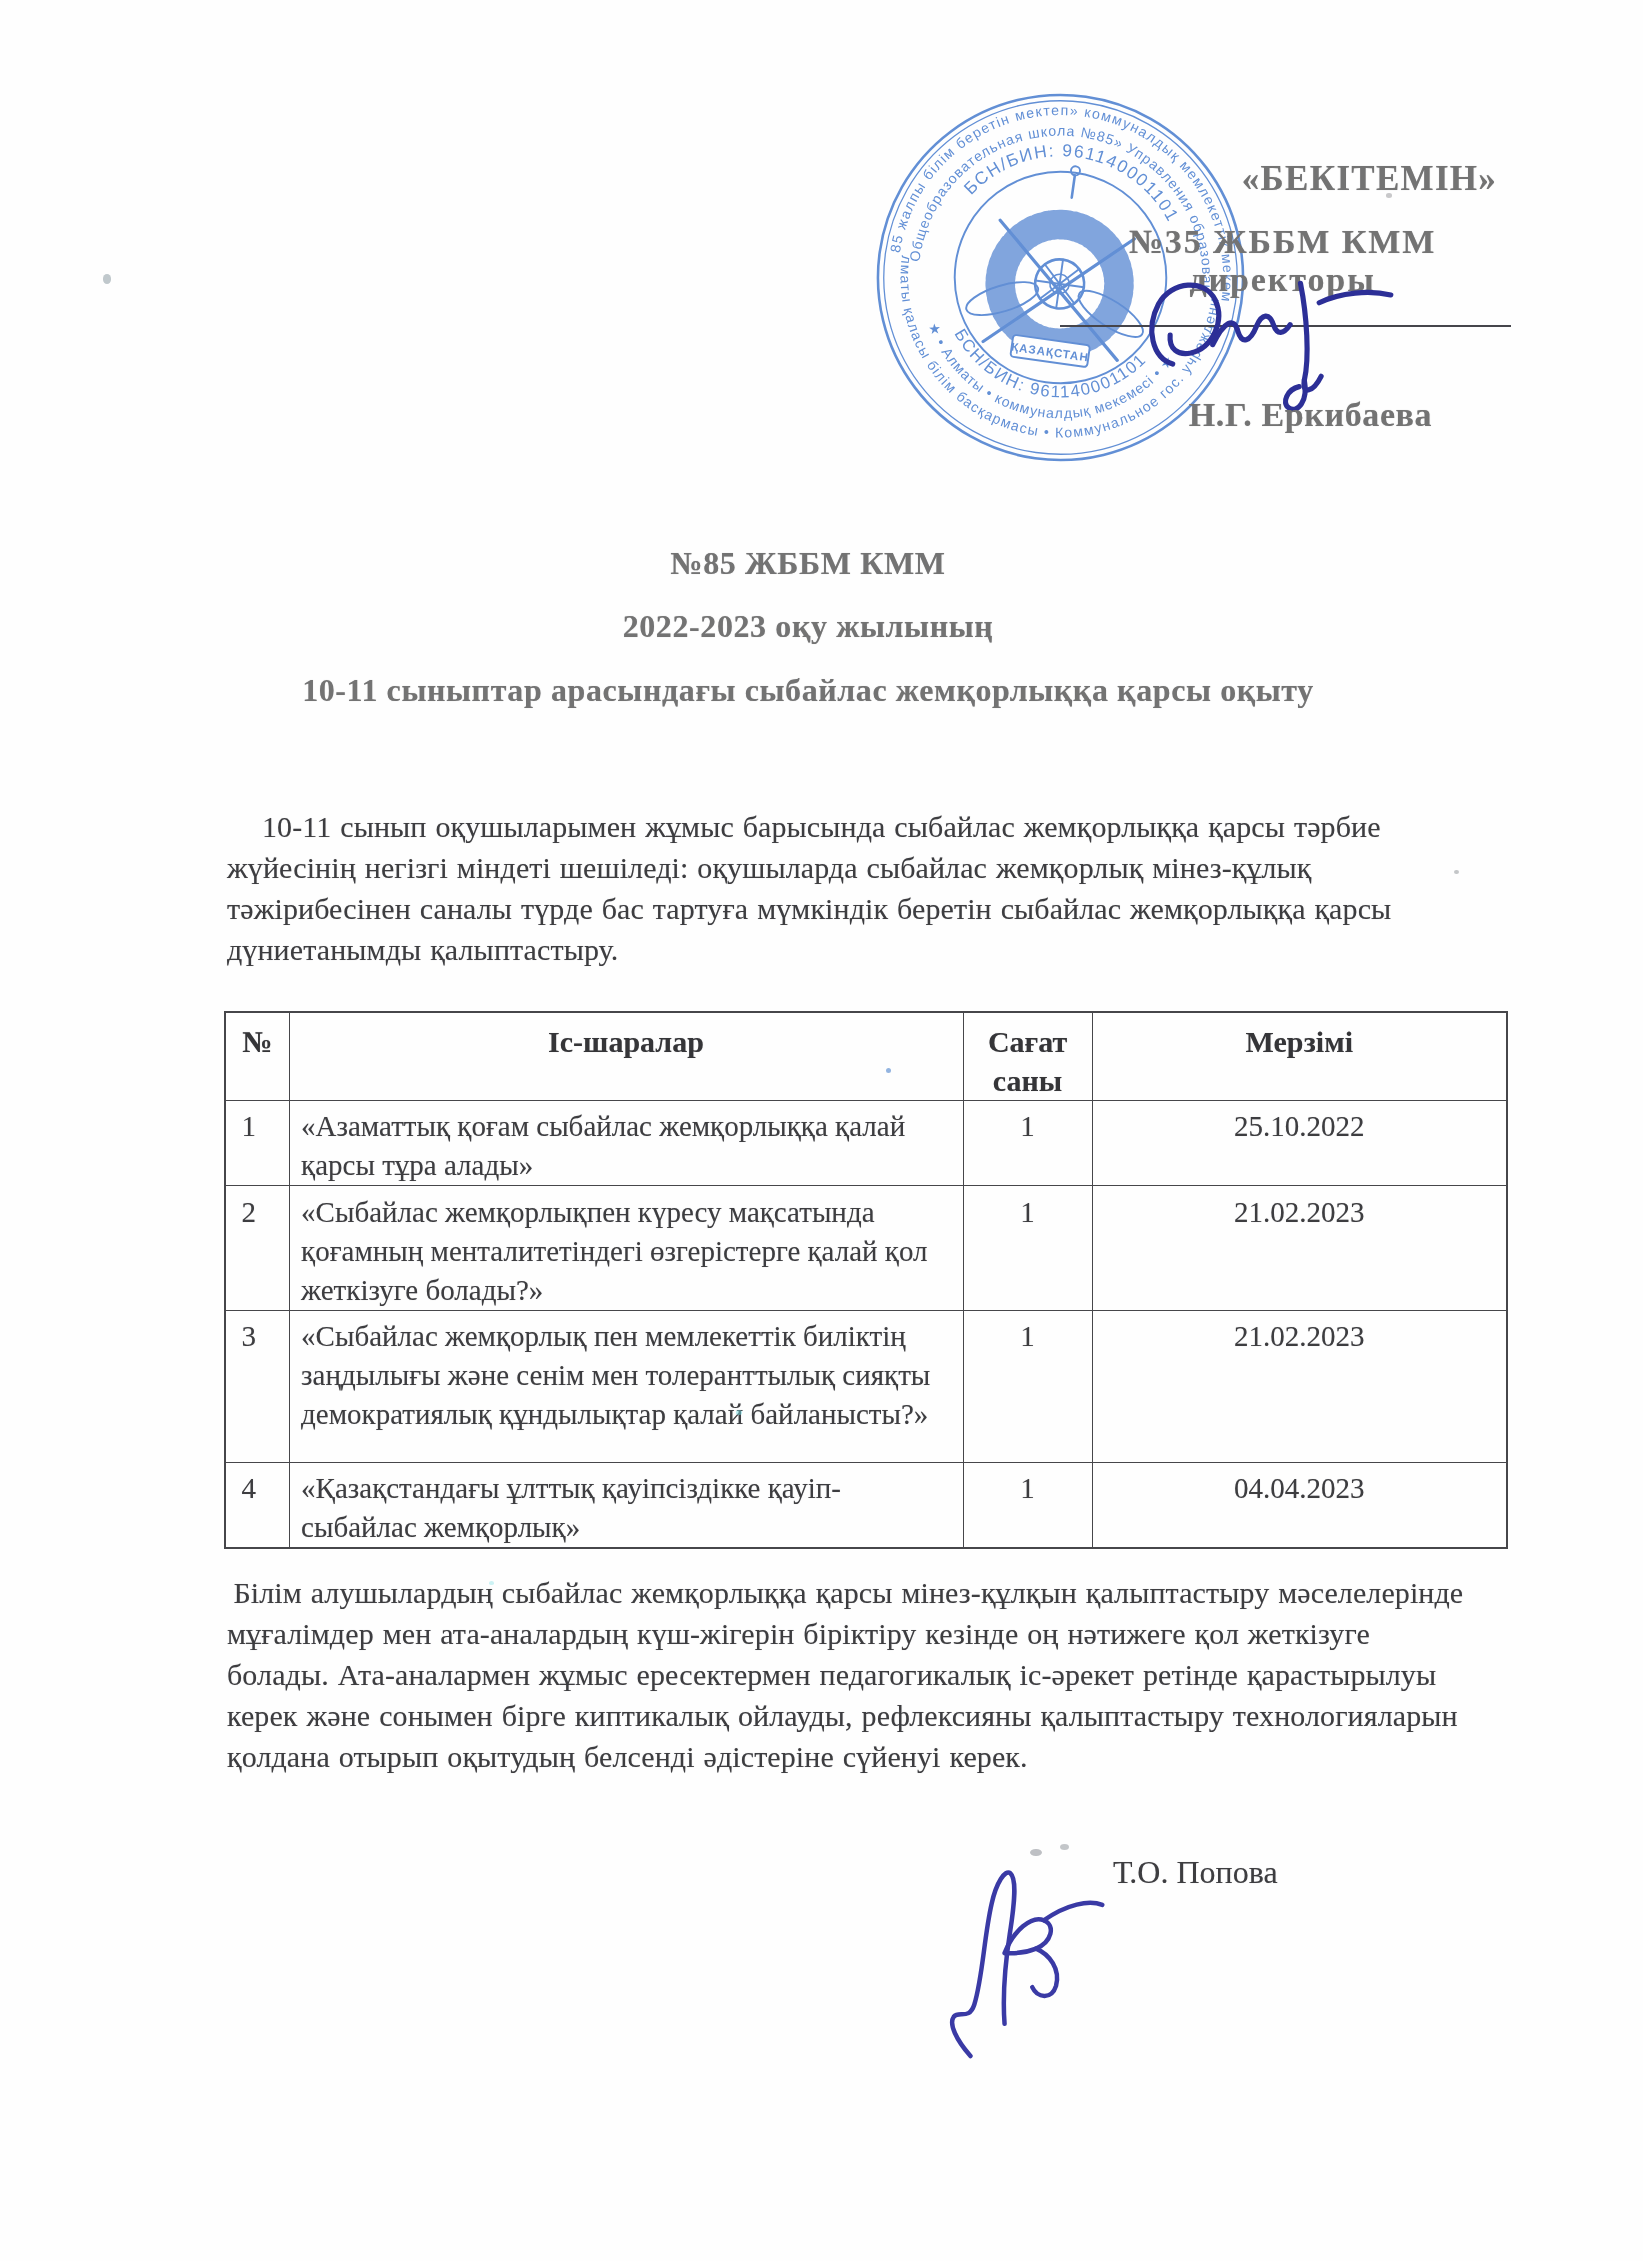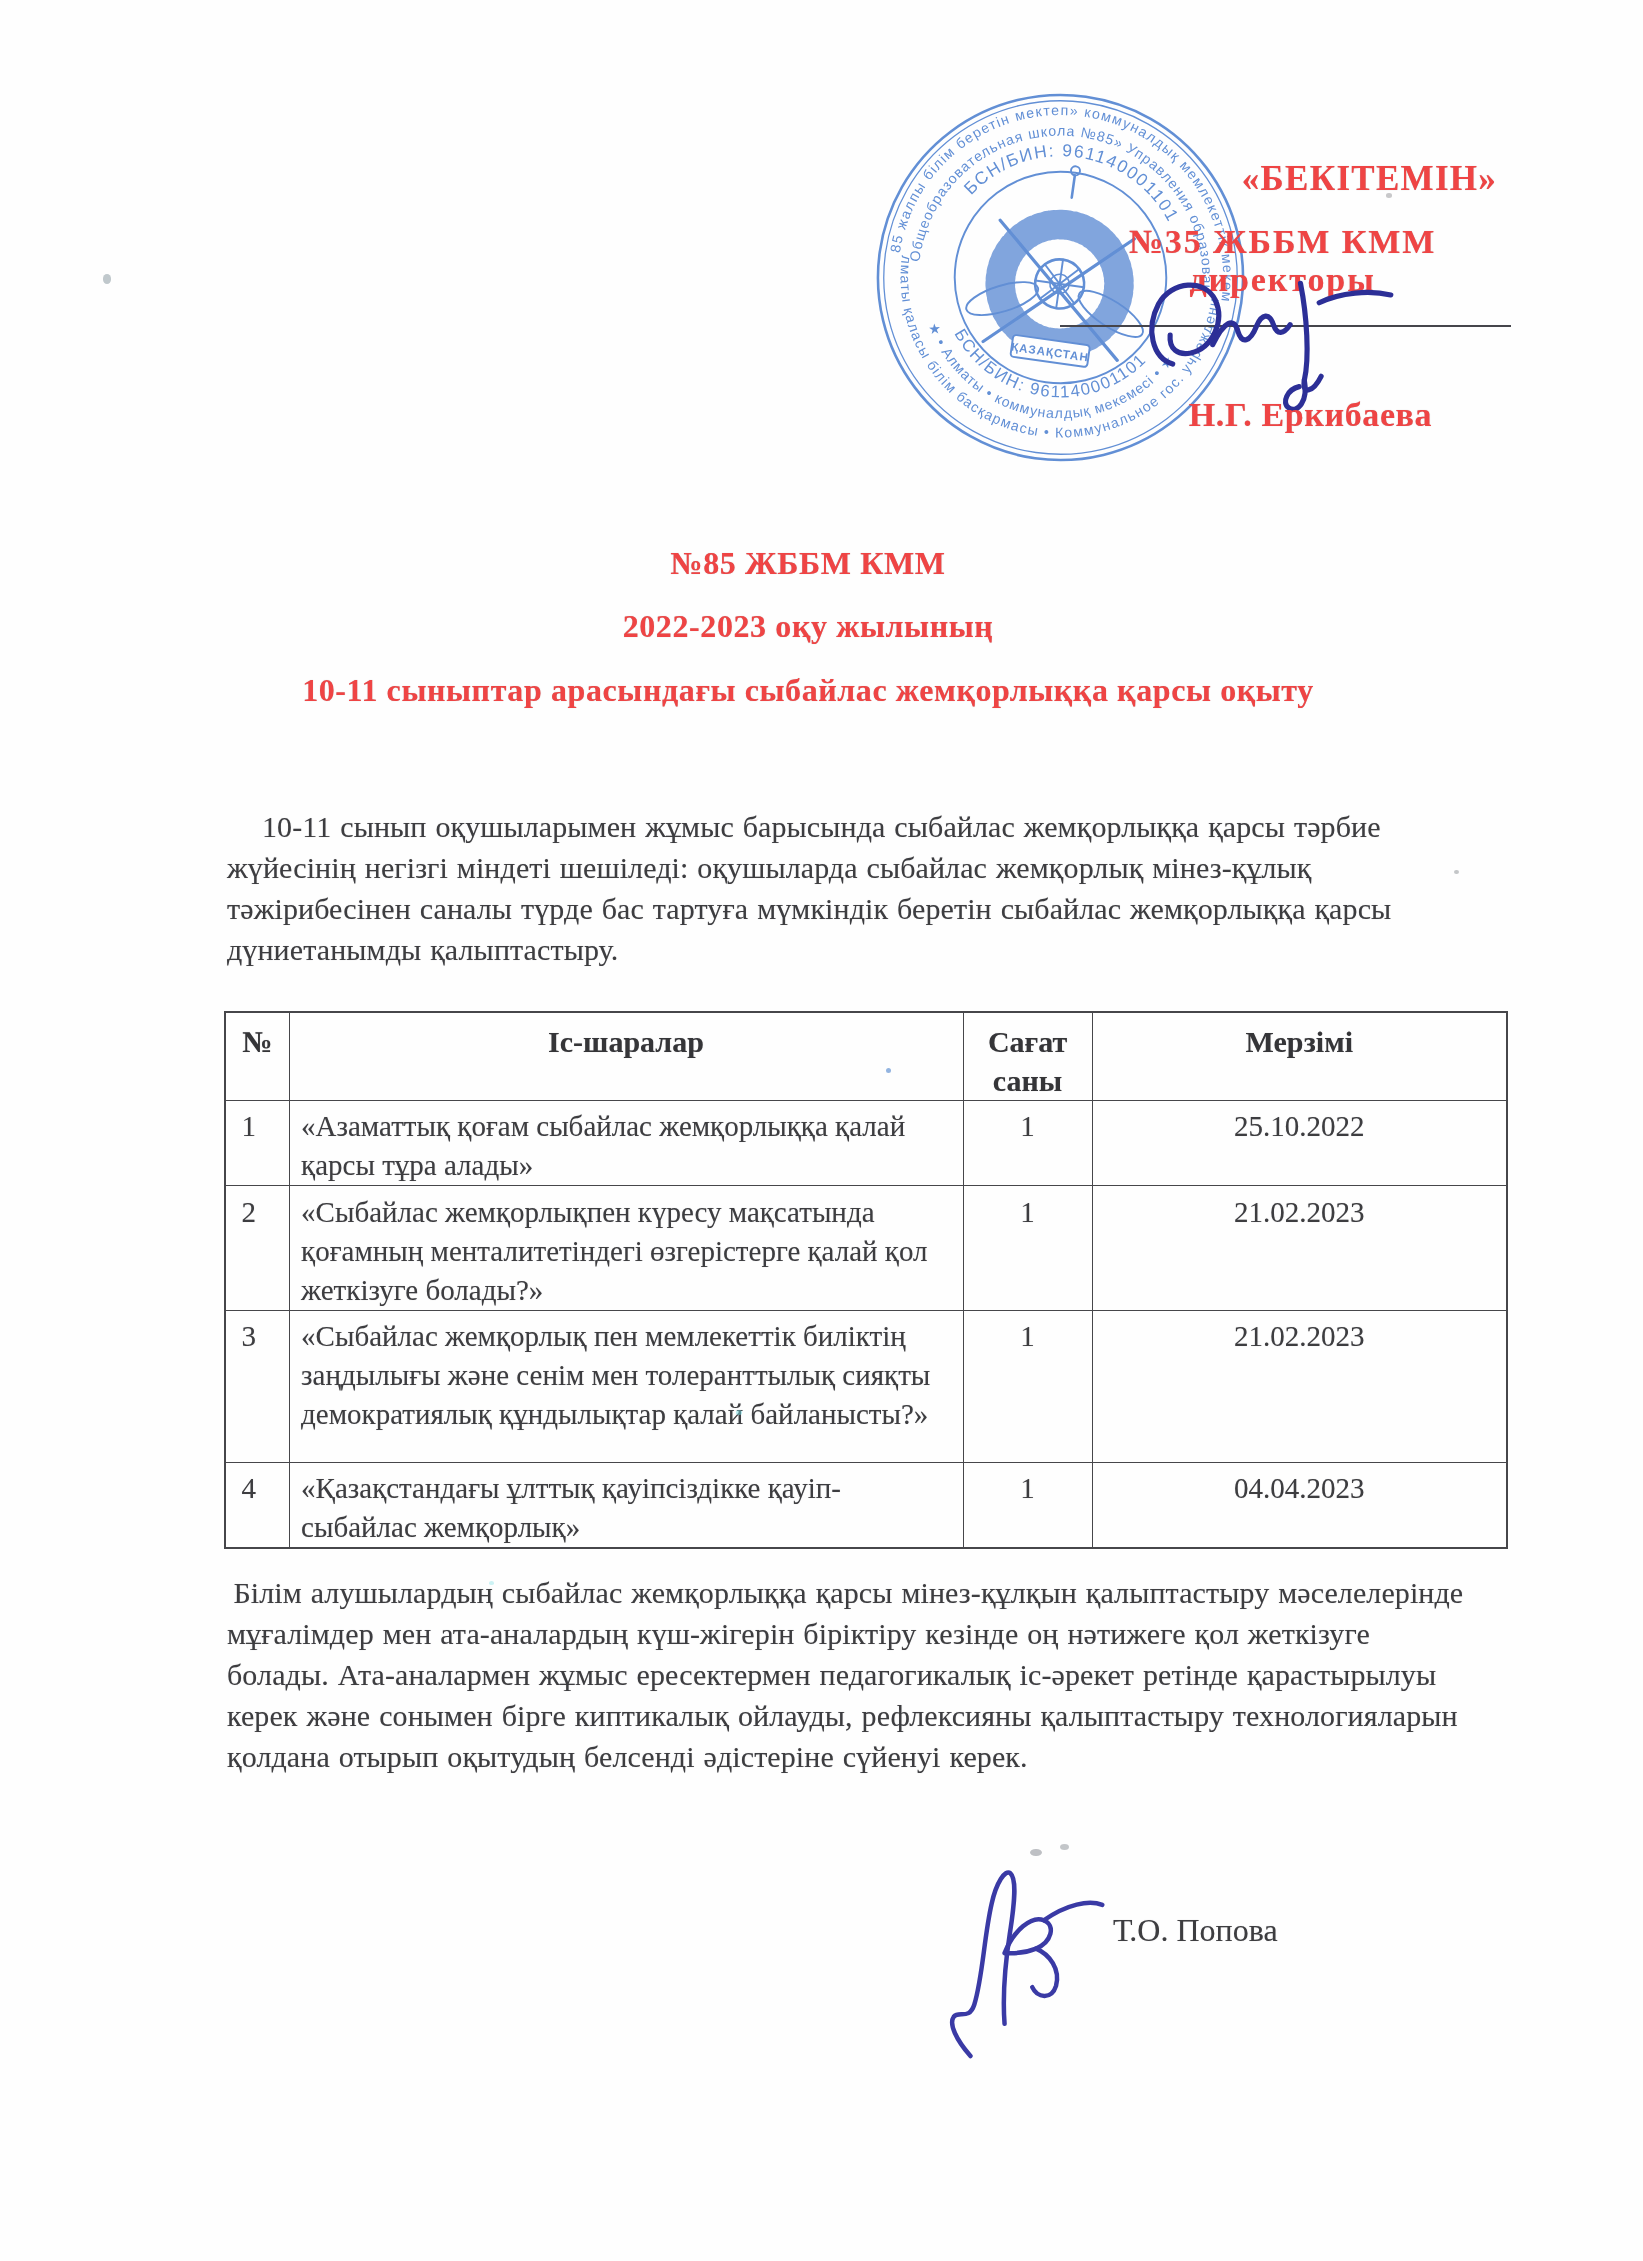--- a/index.html
+++ b/index.html
@@ -2,21 +2,21 @@
 <html style="font-size:10.3px"><head>
 <meta charset="utf-8">
 <style>
   html,body{margin:0;padding:0;background:#ffffff;}
   .page{
     position:relative;width:1644px;height:2261px;background:#fefefe;overflow:hidden;
     font-family:"Liberation Serif","DejaVu Serif",serif;color:#3d3d40;
   }
   .txt{position:absolute;text-shadow:0 0 0.8px rgba(70,70,75,.38);}
   .center{text-align:center;}
-  .b{font-weight:bold;color:#ef4444;}
+  .b{font-weight:bold;color:#737373;}
   
   .approve-label{left:1157px;top:159px;width:425px;font-size:35px;letter-spacing:1.3px;}
   .director-line{left:1044px;top:223px;width:477px;font-size:34px;letter-spacing:1.9px;}
   .sig-rule{position:absolute;left:1060px;top:325px;width:451px;border-top:2.6px solid #45454b;}
   .director-name{left:1104px;top:362px;width:413px;font-size:34px;letter-spacing:0.6px;margin-top:34px;}
   
   .title-line{left:0;top:0;width:1616px;font-size:32px;letter-spacing:0.6px;}
   .t1{top:545px;} .t2{top:608px;} .t3{top:672px;}
   
   .para{font-size:30px;line-height:41px;letter-spacing:0.1px;word-spacing:1.3px;text-align:left;}
@@ -33,21 +33,21 @@
   }
   .plan-table th{font-size:30px;font-weight:bold;color:#353538;text-align:center;padding-top:9px;}
   .plan-table{border:2.6px solid #46464a;}
   .col-num{width:64px;} .col-act{width:674px;} .col-hours{width:129px;} .col-date{width:415px;}
   tr.hr{height:83px;} tr.r1{height:77px;} tr.r2{height:116px;} tr.r3{height:152px;} tr.r4{height:76px;}
   td.c-num{text-align:left;padding-left:15.5px;}
   td.c-act{text-align:left;padding-left:11.6px;padding-right:17px;}
   td.c-hours,td.c-date{text-align:center;}
   
   .footer-label{left:449px;top:1970px;font-size:32px;}
-  .footer-name{left:1113px;top:1912px;font-size:32px;}
+  .footer-name{left:1113px;top:1854px;font-size:32px;}
   
   .stamp-svg{position:absolute;left:867px;top:84px;opacity:.88;}
   .dir-sig-svg{position:absolute;left:1134px;top:251px;}
   .dep-sig-svg{position:absolute;left:919px;top:1853px;}
   .speck{position:absolute;border-radius:50%;}
 </style>
 </head>
 <body>
 
 <div class="page">

